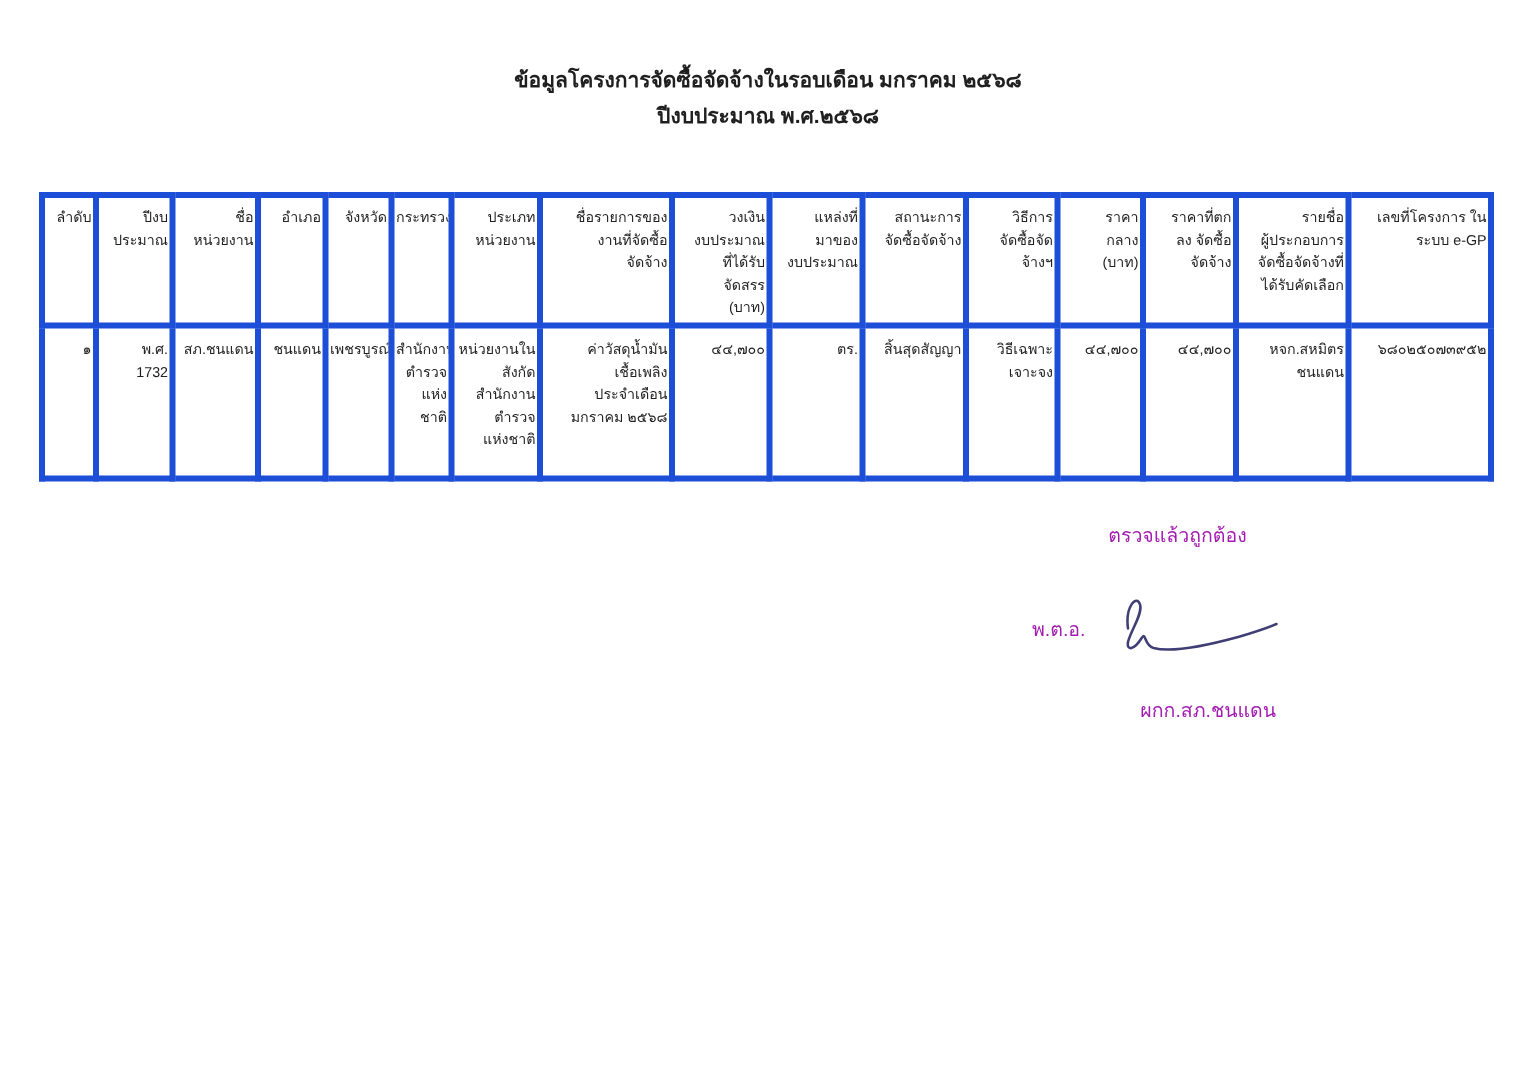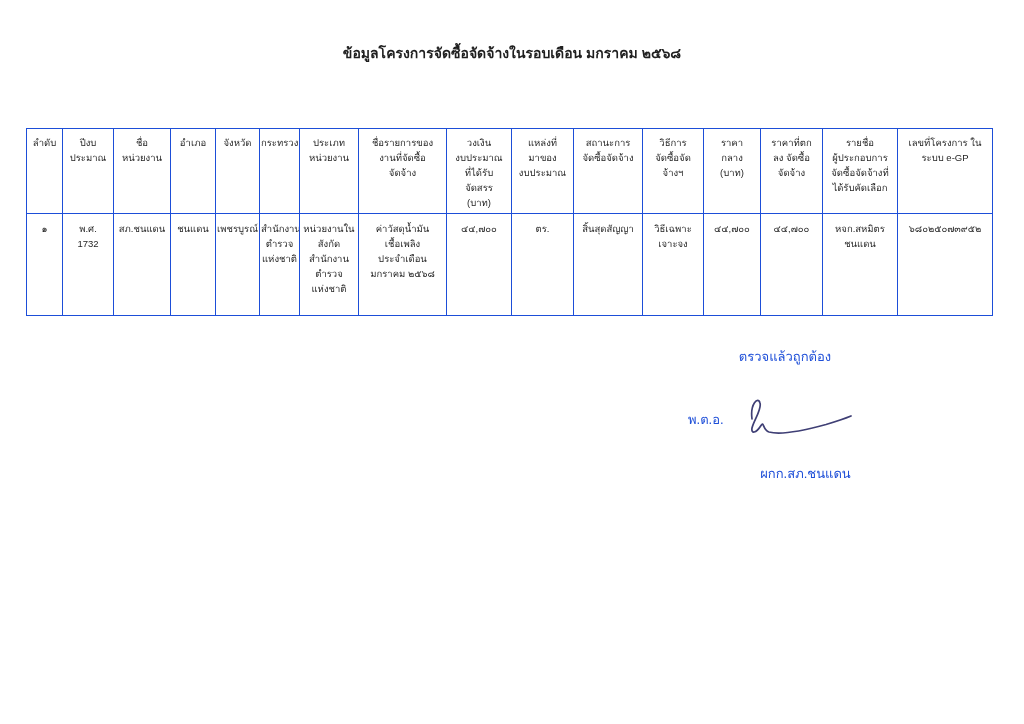--- a/index.html
+++ b/index.html
@@ -16,47 +16,48 @@
     text-align:center; font-weight:700; font-size:14px; line-height:23.5px;
   }
 
   
   table.proc-table {
     position:absolute; left:26px; top:128px; width:966px;
     border-collapse:collapse; table-layout:fixed;
     background:#ffffff;
   }
   table.proc-table td {
-    border:1px solid #1d4ed8;
+    border:4px solid #1d4ed8;
     font-size:9.5px; font-weight:400;
-    text-align:center; vertical-align:top;
+    text-align:right; vertical-align:top;
     padding:6px 1px 2px 1px;
     line-height:15px;
     white-space:pre-line;
     overflow:hidden;
   }
   tr.header-row  { height:85px; }
   tr.data-row    { height:102px; }
   tr.data-row td { padding-top:7px; }
 
   
-  .sig-text { position:absolute; font-size:13px; line-height:16px; color:#1d4ed8; }
+  .sig-text { position:absolute; font-size:13px; line-height:16px; color:#a21caf; }
   .verify    { top:349px; left:705px; width:160px; text-align:center; }
   .rank      { top:412px; left:688px; }
   .name      { top:442px; left:685px; width:190px; text-align:center; }
   .position  { top:466px; left:718px; width:175px; text-align:center; }
   .sig-svg   { position:absolute; top:392px; left:736px; width:122px; height:48px; }
 </style>
 </head>
 <body>
 
 <div class="page">
 
   <div class="title-block">
     <div>ข้อมูลโครงการจัดซื้อจัดจ้างในรอบเดือน มกราคม ๒๕๖๘</div>
+    <div>ปีงบประมาณ พ.ศ.๒๕๖๘</div>
   </div>
 
   <table class="proc-table">
     <colgroup>
       <col style="width:36px">
         <col style="width:51px">
         <col style="width:57px">
         <col style="width:45px">
       <col style="width:44px">
         <col style="width:40px">

